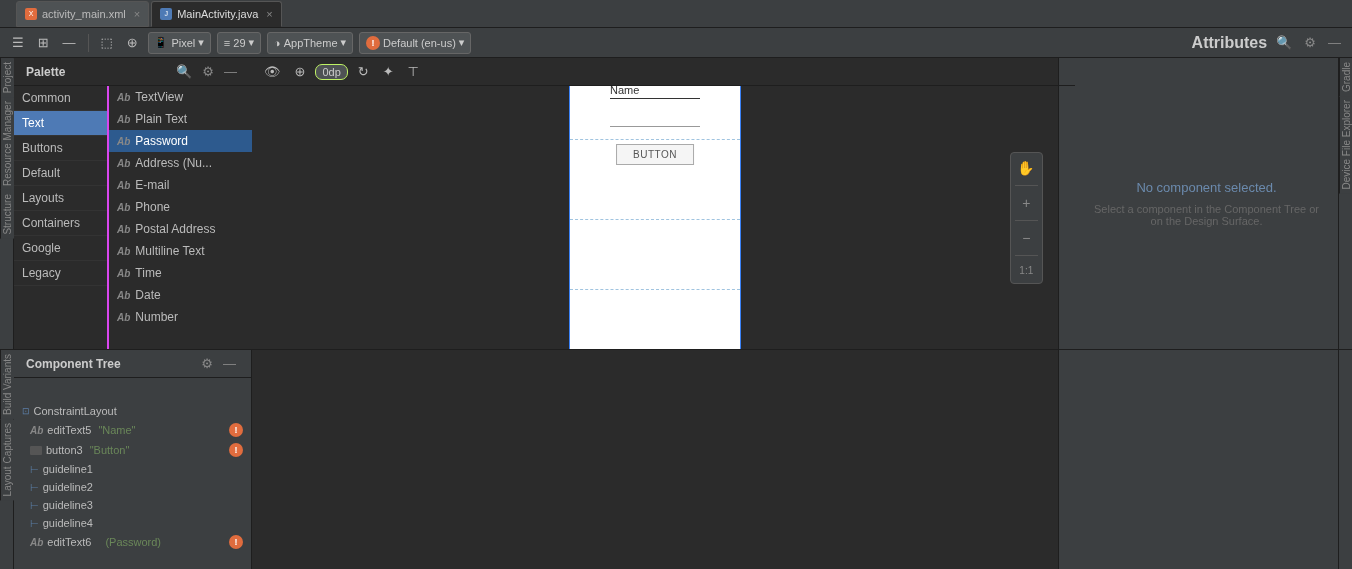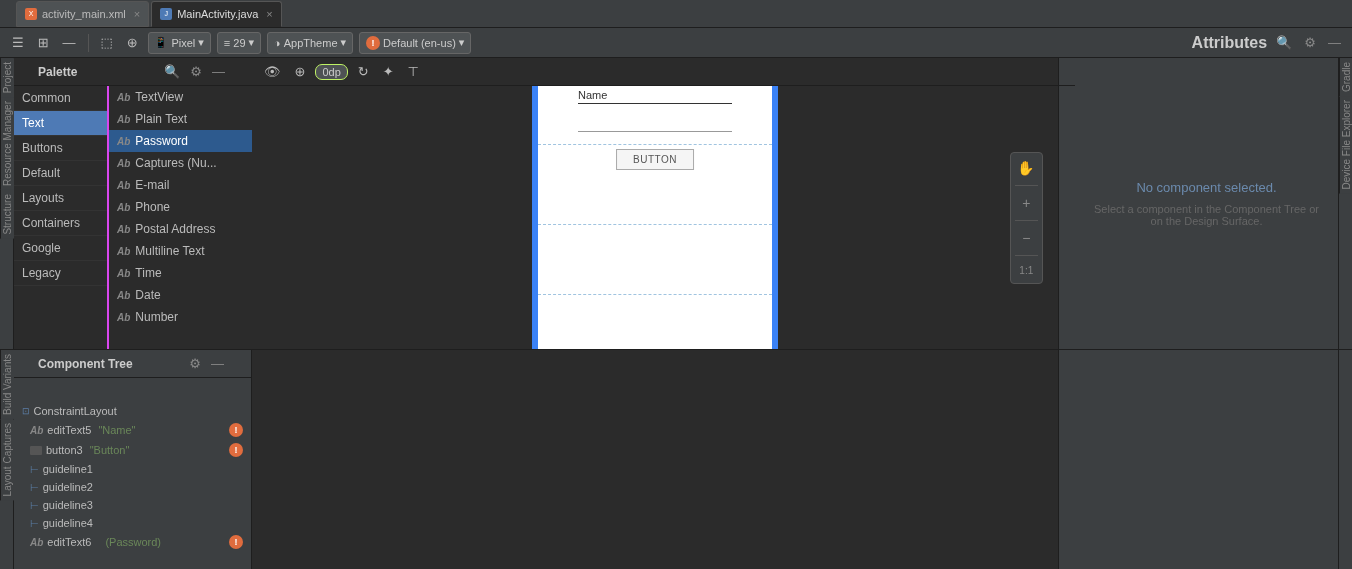--- a/index.html
+++ b/index.html
@@ -127,21 +127,21 @@
     
     .main-area {
       display: flex;
       flex: 1;
       overflow: hidden;
     }
     .panel-header {
       display: flex;
       align-items: center;
       justify-content: space-between;
-      padding: 4px 24px;
+      padding: 4px 12px;
       border-bottom: 1px solid #1e1e1e;
       height: 28px;
       flex-shrink: 0;
     }
     .panel-title {
       font-size: 12px;
       color: #ccc;
       font-weight: bold;
     }
     .panel-header-icons {
@@ -222,24 +222,24 @@
     }
     .design-canvas {
       flex: 1;
       display: flex;
       align-items: center;
       justify-content: center;
       overflow: hidden;
       position: relative;
     }
     .phone-frame {
-      width: 246px;
+      width: 172px;
       height: 380px;
       background: white;
-      border: 6px solid #3b82f6;
+      border: 1px solid #3b82f6;
       position: relative;
       display: flex;
       flex-direction: column;
     }
     .guideline-h {
       position: absolute;
       left: 0; right: 0;
       height: 1px;
       border-top: 1px dashed #a0c4e0;
     }
@@ -530,21 +530,21 @@
         <div class="palette-item">
           <span class="ab-icon palette-item-icon">Ab</span>
           <span>Plain Text</span>
         </div>
         <div class="palette-item selected">
           <span class="ab-icon palette-item-icon">Ab</span>
           <span>Password</span>
         </div>
         <div class="palette-item">
           <span class="ab-icon palette-item-icon">Ab</span>
-          <span>Captures (Nu...</span>
+          <span>Address (Nu...</span>
         </div>
         <div class="palette-item">
           <span class="ab-icon palette-item-icon">Ab</span>
           <span>E-mail</span>
         </div>
         <div class="palette-item">
           <span class="ab-icon palette-item-icon">Ab</span>
           <span>Phone</span>
         </div>
         <div class="palette-item">

